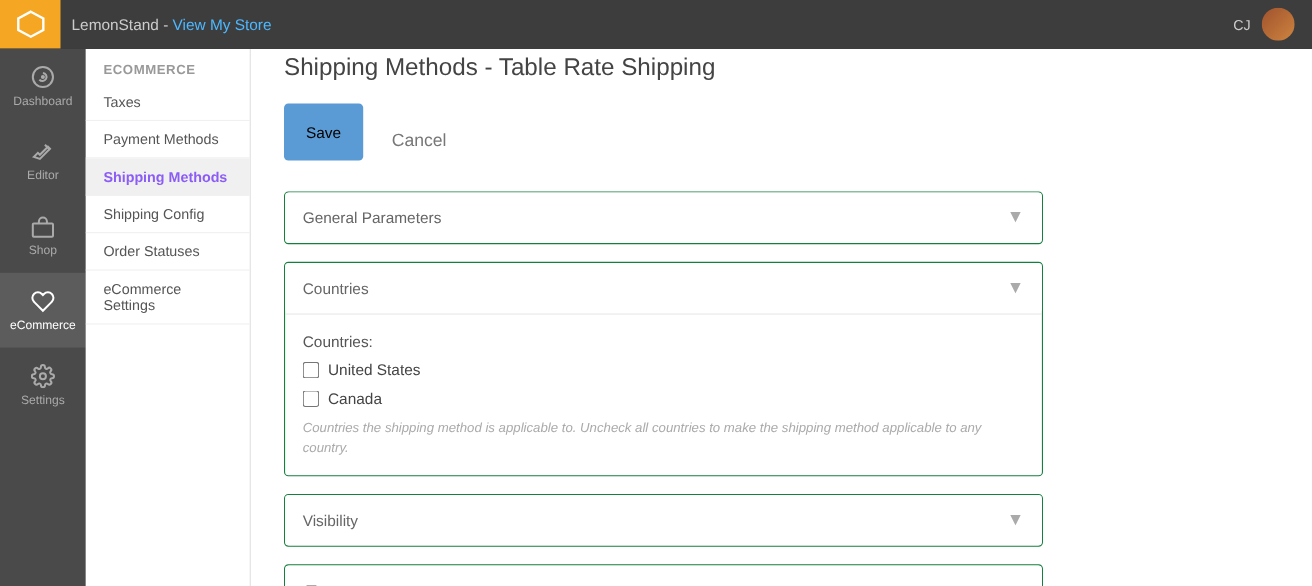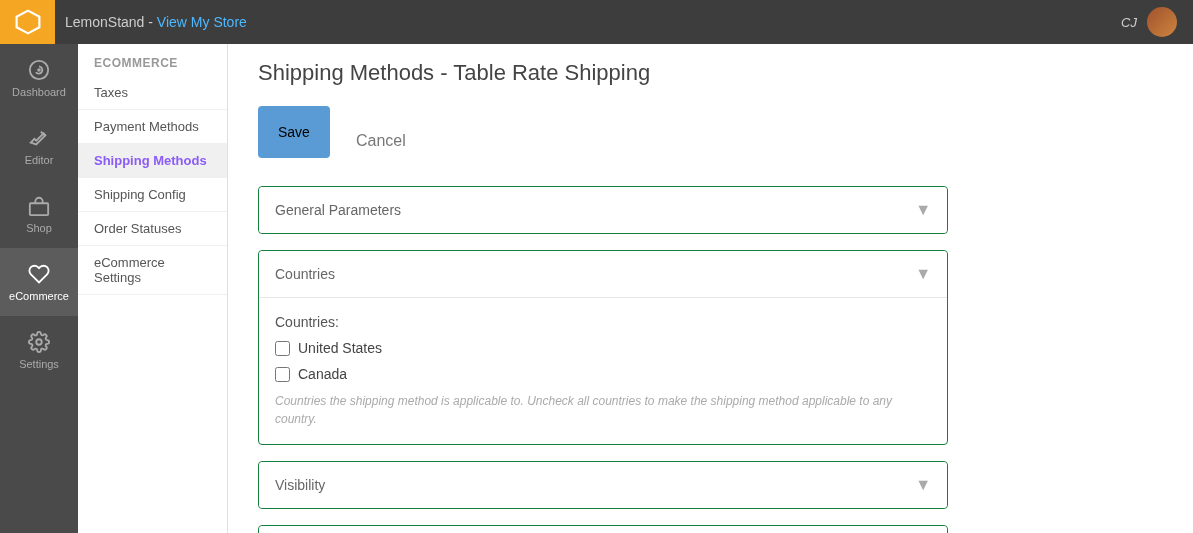--- a/index.html
+++ b/index.html
@@ -12,21 +12,21 @@
       justify-content: space-between; z-index: 100; padding: 0 16px 0 0;
     }
     .topbar-left { display: flex; align-items: center; gap: 10px; }
     .logo-box {
       width: 55px; height: 44px; background: #f5a623;
       display: flex; align-items: center; justify-content: center;
     }
     .logo-hex { width: 28px; height: 28px; }
     .topbar-title { color: #ccc; font-size: 14px; }
     .topbar-title a { color: #4db8ff; text-decoration: none; }
-    .topbar-right { display: flex; align-items: center; gap: 10px; font-style: italic; }
+    .topbar-right { display: flex; align-items: center; gap: 10px; }
     .user-initials { color: #ccc; font-size: 13px; }
     .avatar { width: 30px; height: 30px; border-radius: 50%; background: #888; overflow: hidden; }
     .avatar-img { width: 100%; height: 100%; background: linear-gradient(135deg, #a0522d, #cd853f); }
 
     
     .icon-sidebar {
       width: 78px; background: #4a4a4a; display: flex; flex-direction: column;
       align-items: center; padding-top: 44px; flex-shrink: 0; height: 533px;
     }
     .icon-nav-item {
@@ -43,21 +43,21 @@
     }
     .sub-sidebar-section { padding: 12px 16px 6px; color: #999; font-size: 12px; font-weight: 600; text-transform: uppercase; letter-spacing: 0.5px; }
     .sub-sidebar-item {
       padding: 9px 16px; color: #555; font-size: 13px; cursor: pointer;
       border-bottom: 1px solid #f0f0f0;
     }
     .sub-sidebar-item.active { color: #8b5cf6; font-weight: 600; background: #f0f0f0; }
 
     
     .main-content {
-      flex: 1; padding-top: 32px; overflow-y: auto; background: #fff;
+      flex: 1; padding-top: 20px; overflow-y: auto; background: #fff;
     }
     .content-body { padding: 28px 30px; }
     .page-title { font-size: 22px; color: #444; font-weight: 400; margin-bottom: 20px; }
 
     .action-bar { display: flex; gap: 10px; margin-bottom: 28px; }
     .btn-save {
       background: #5b9bd5; color: #000000; border: none; padding: 8px 20px;
       border-radius: 4px; font-size: 14px; cursor: pointer;
     }
     .btn-cancel {

